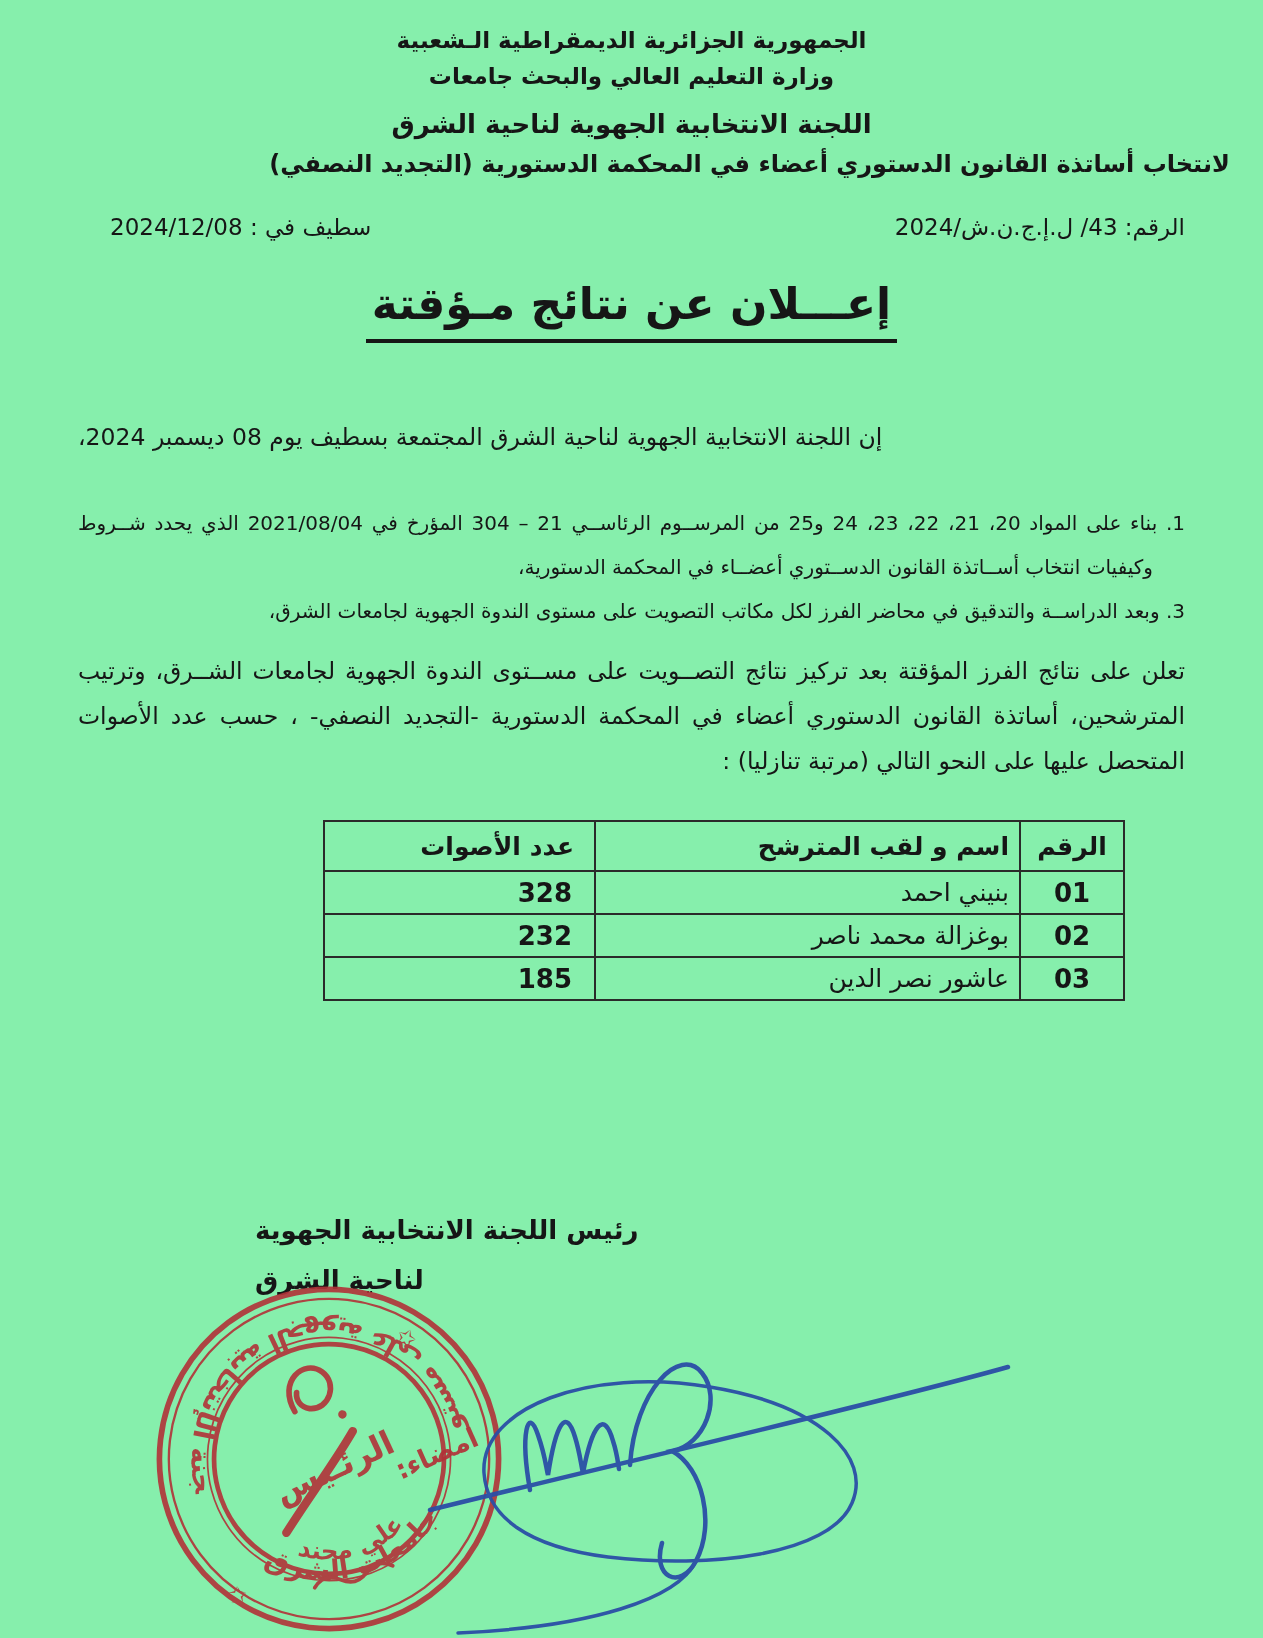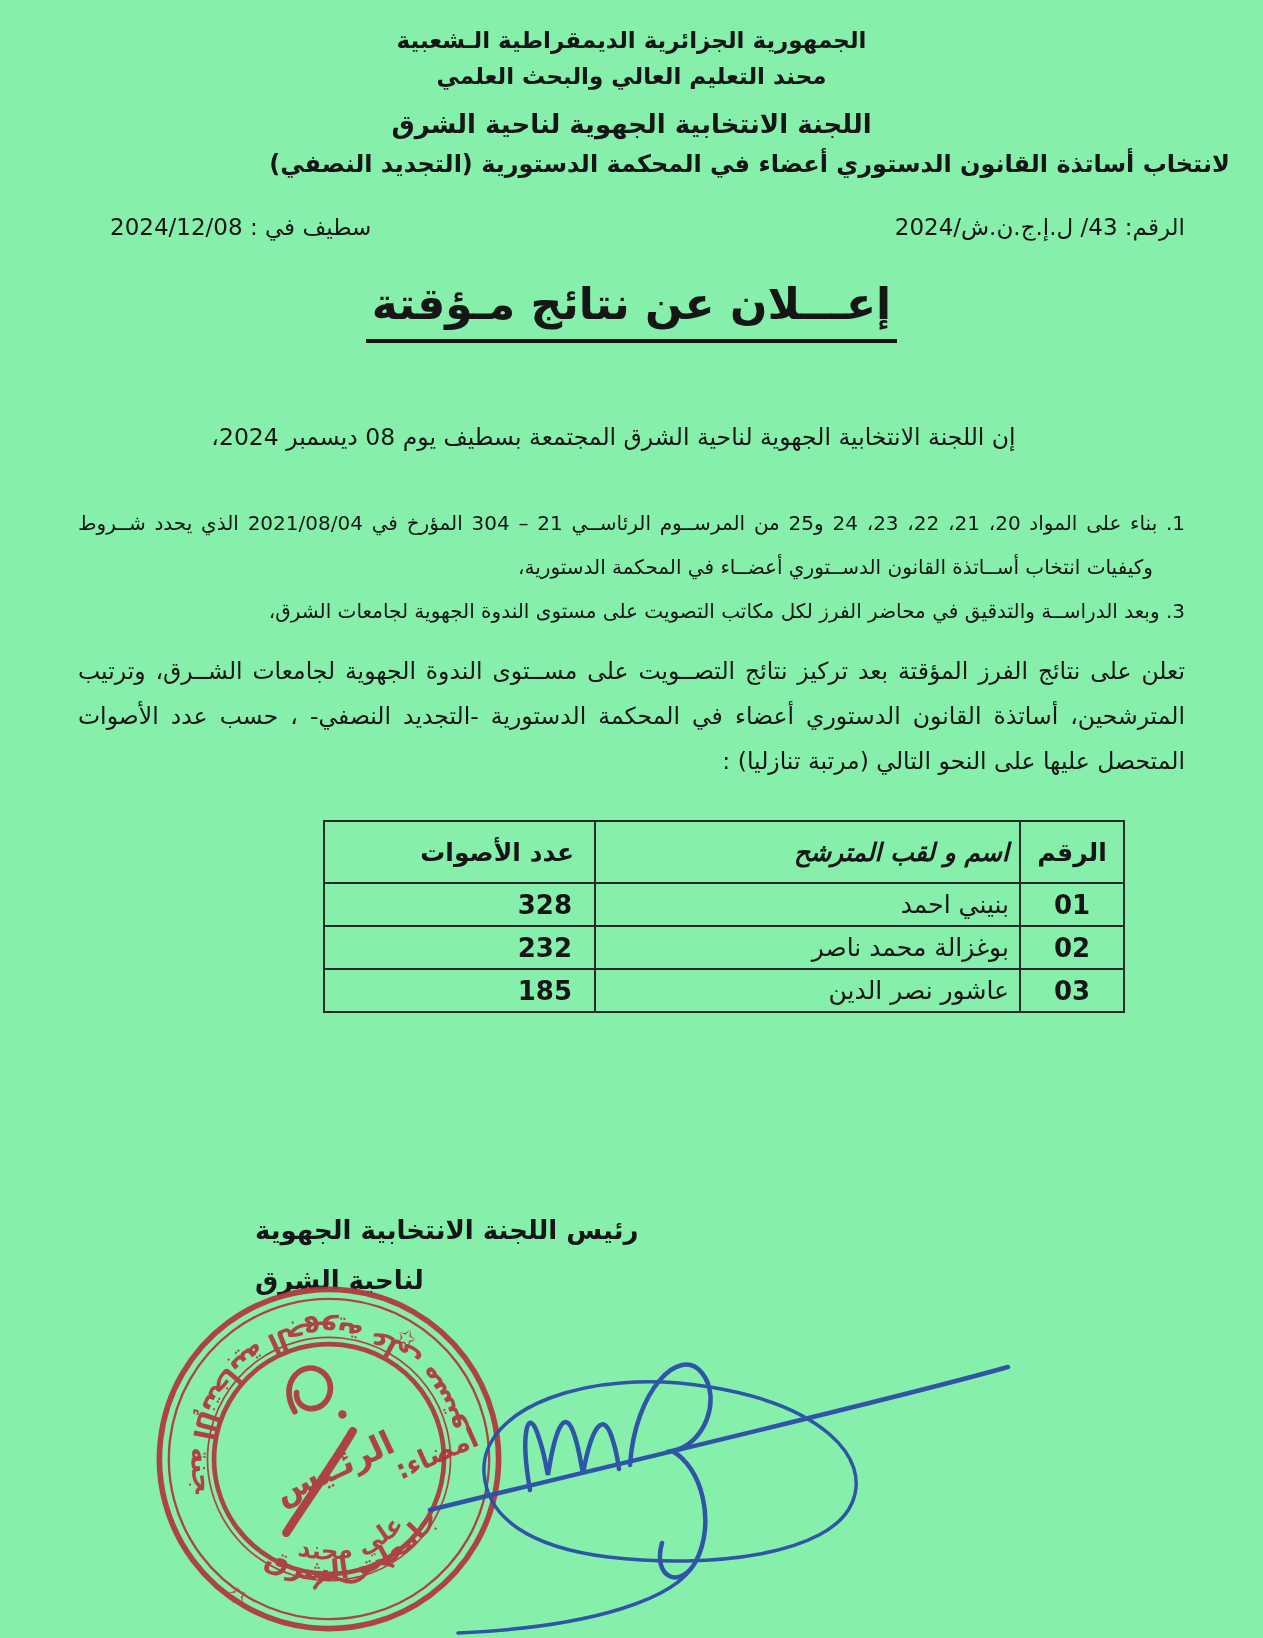--- a/index.html
+++ b/index.html
@@ -23,38 +23,38 @@
   .ref-row .left { margin-left:32px; }
 
   
   .title { text-align:center; margin-top:38px; }
   .title-text {
     display:inline-block; font-size:44px; font-weight:bold;
     border-bottom:4px solid #161616; padding:0 6px 10px 6px; letter-spacing:1px;
   }
 
   
-  .intro { margin-top:72px; font-size:23.5px; line-height:44px; padding-right:36px; text-align:center; }
+  .intro { margin-top:72px; font-size:23.5px; line-height:44px; padding-right:36px; text-align:left; }
   .items { margin-top:42px; }
   .item { font-size:20px; line-height:44px; text-align:justify; padding-right:32px; text-indent:-32px; }
   .announce { margin-top:16px; font-size:23.5px; line-height:45px; text-align:justify; }
 
   
   table.results {
     border-collapse:collapse; width:800px; margin-top:36px; margin-right:60px;
     direction:rtl; table-layout:fixed;
   }
   table.results th, table.results td { border:2px solid #2a2a2a; overflow:hidden; }
   col.c-rank  { width:104px; }
   col.c-name  { width:425px; }
   col.c-votes { width:271px; }
-  th { height:62px; font-size:25px; font-weight:bold; }
+  th { height:50px; font-size:25px; font-weight:bold; }
   td { height:43px; font-size:25px; }
   .th-rank  { text-align:center; }
-  .th-name  { text-align:right; padding-right:10px;font-style:italic; }
+  .th-name  { text-align:right; padding-right:10px; }
   .th-votes { text-align:right; padding-right:20px; }
   .td-rank  { text-align:center; font-weight:bold; font-size:26px; }
   .td-name  { text-align:right; padding-right:10px; }
   .td-votes { text-align:right; padding-right:22px; font-weight:bold; font-size:26px; }
 
   
   .sig-block {
     position:absolute; top:1205px; left:255px; width:405px;
     text-align:left; font-size:26px; font-weight:bold; line-height:50px;
   }
@@ -75,21 +75,21 @@
   .sig-svg { position:absolute; left:380px; top:1255px; width:660px; height:385px; }
 </style>
 </head>
 <body>
 
 <div class="page">
   <div class="content">
 
     <header class="doc-header">
       <div class="hd1">الجمهورية الجزائرية الديمقراطية الـشعبية</div>
-      <div class="hd1">محند التعليم العالي والبحث العلمي</div>
+      <div class="hd1">وزارة التعليم العالي والبحث جامعات</div>
       <div class="hd2">اللجنة الانتخابية الجهوية لناحية الشرق</div>
       <div class="hd3">لانتخاب أساتذة القانون الدستوري أعضاء في المحكمة الدستورية (التجديد النصفي)</div>
     </header>
 
     <div class="ref-row">
       <div class="right">الرقم: 43/ ل.إ.ج.ن.ش/2024</div>
       <div class="left">سطيف في : 2024/12/08</div>
     </div>
 
     <div class="title">

